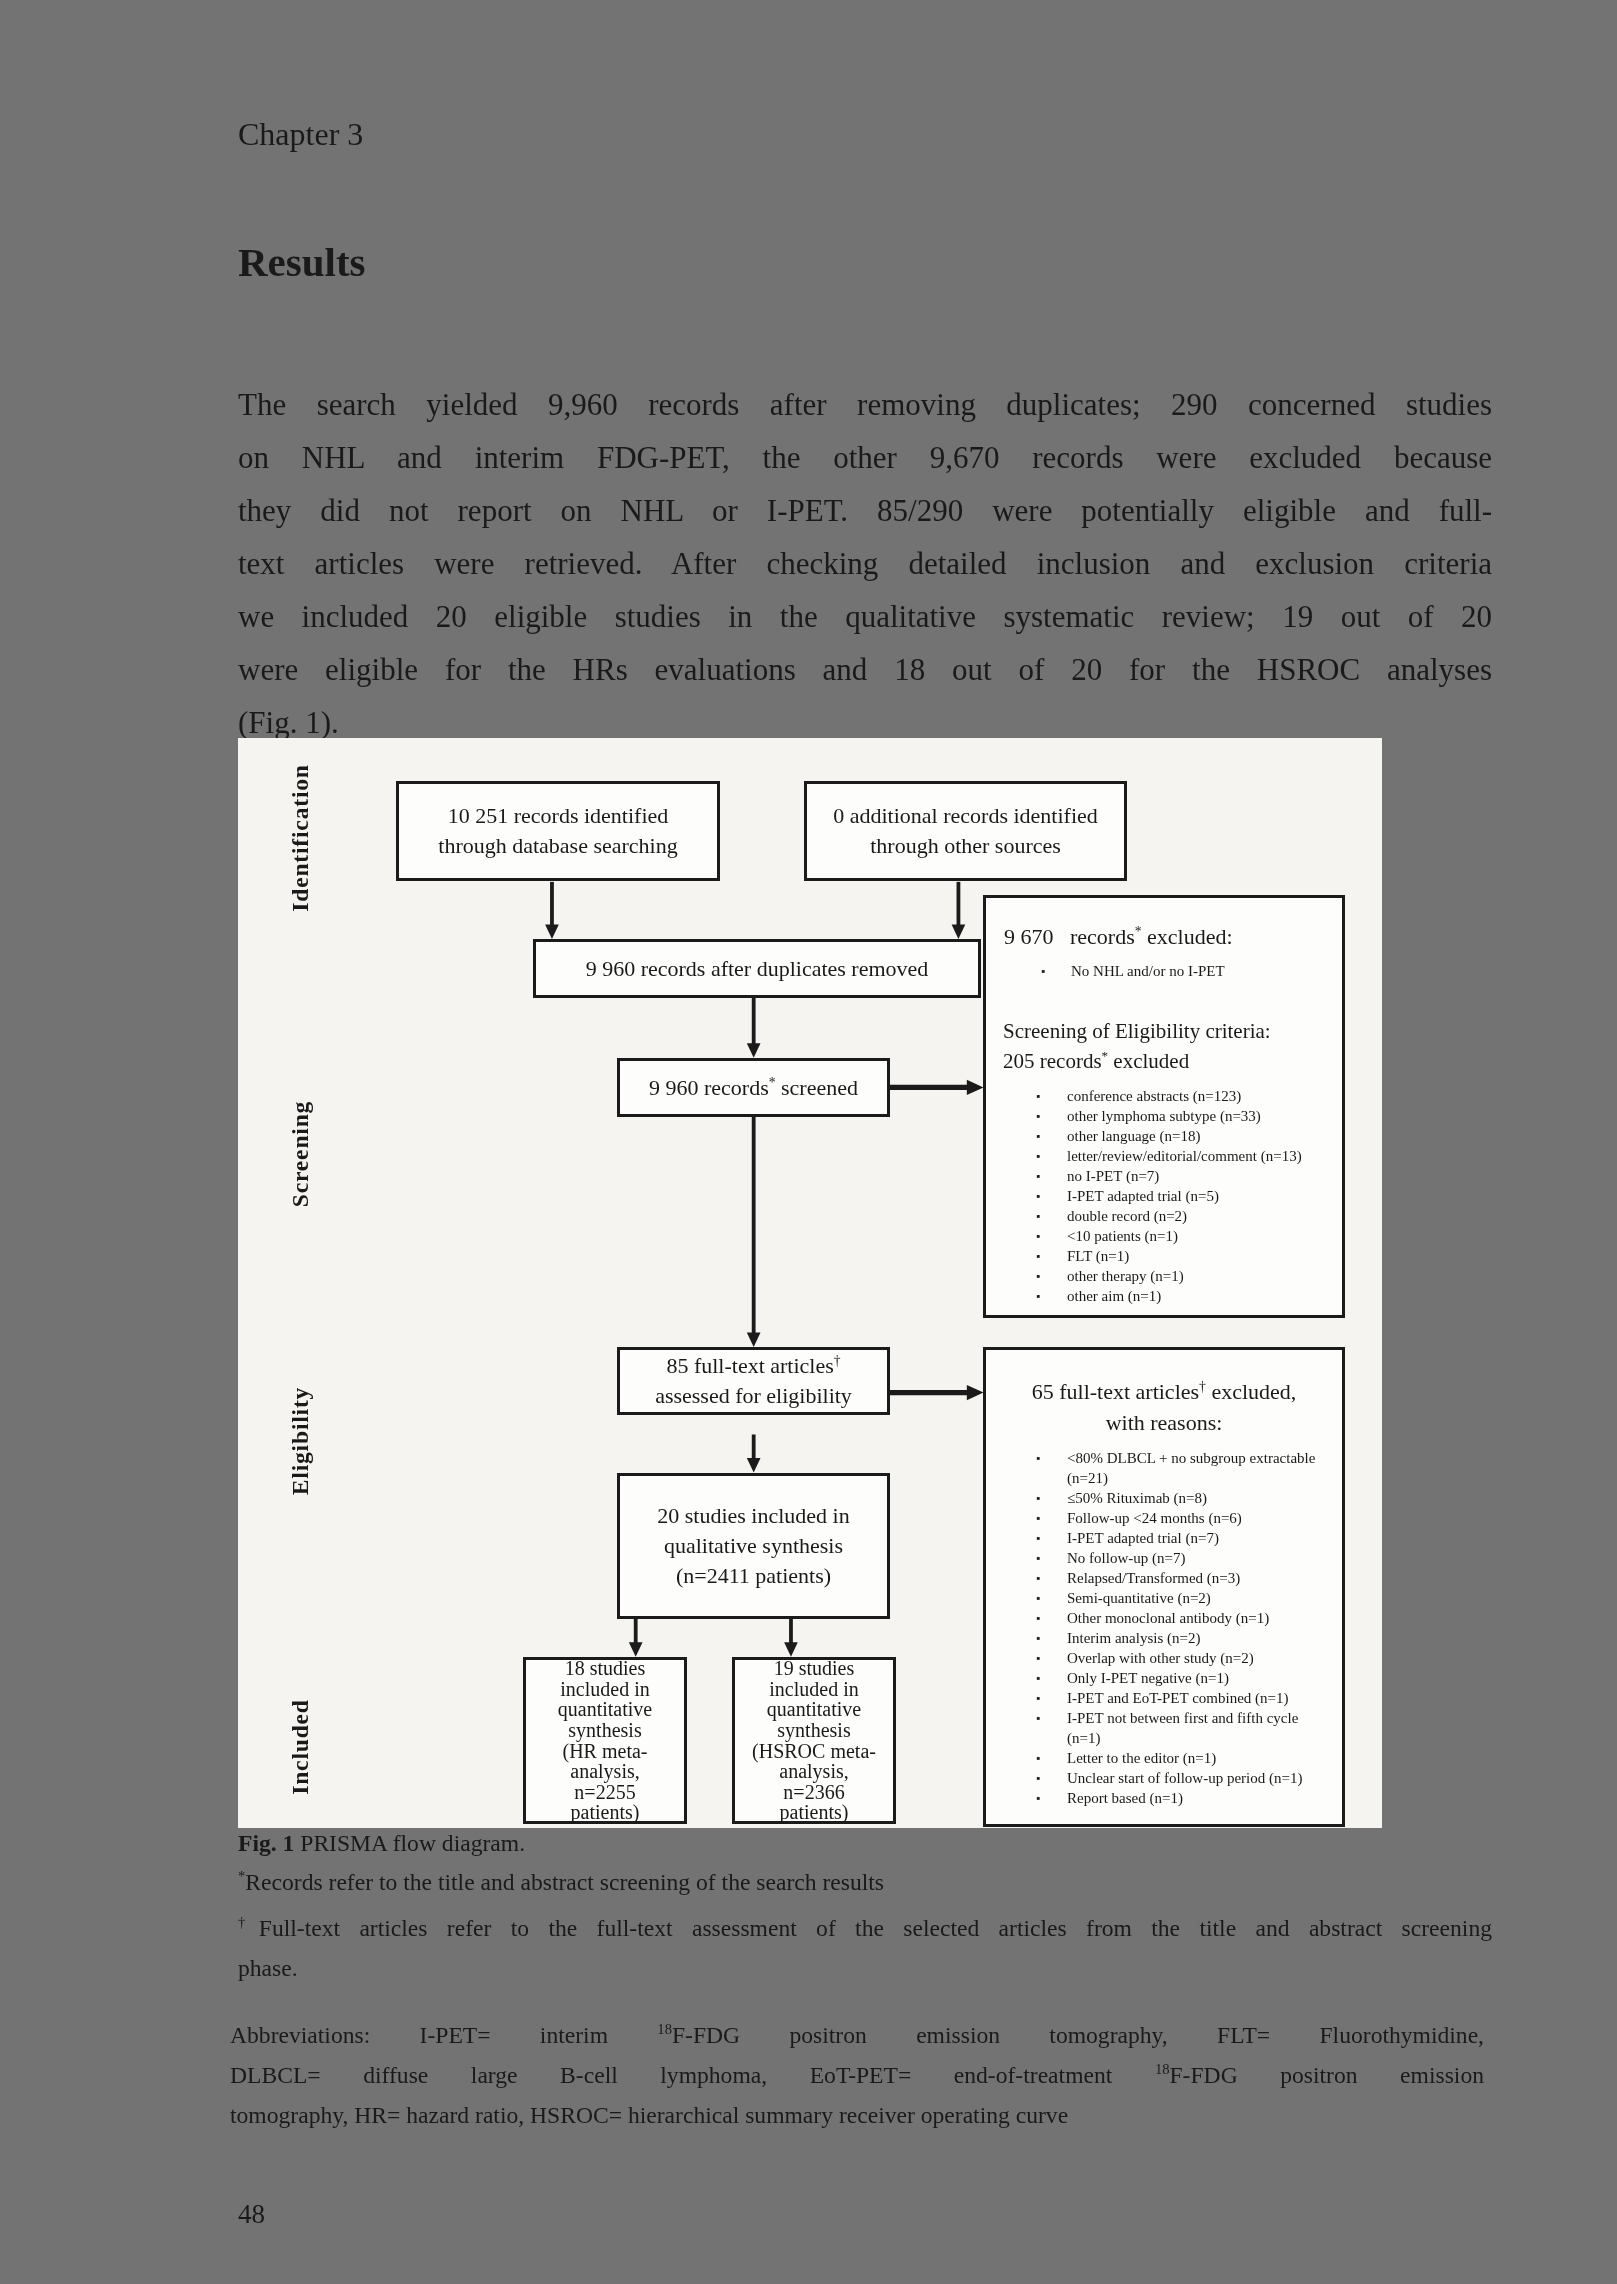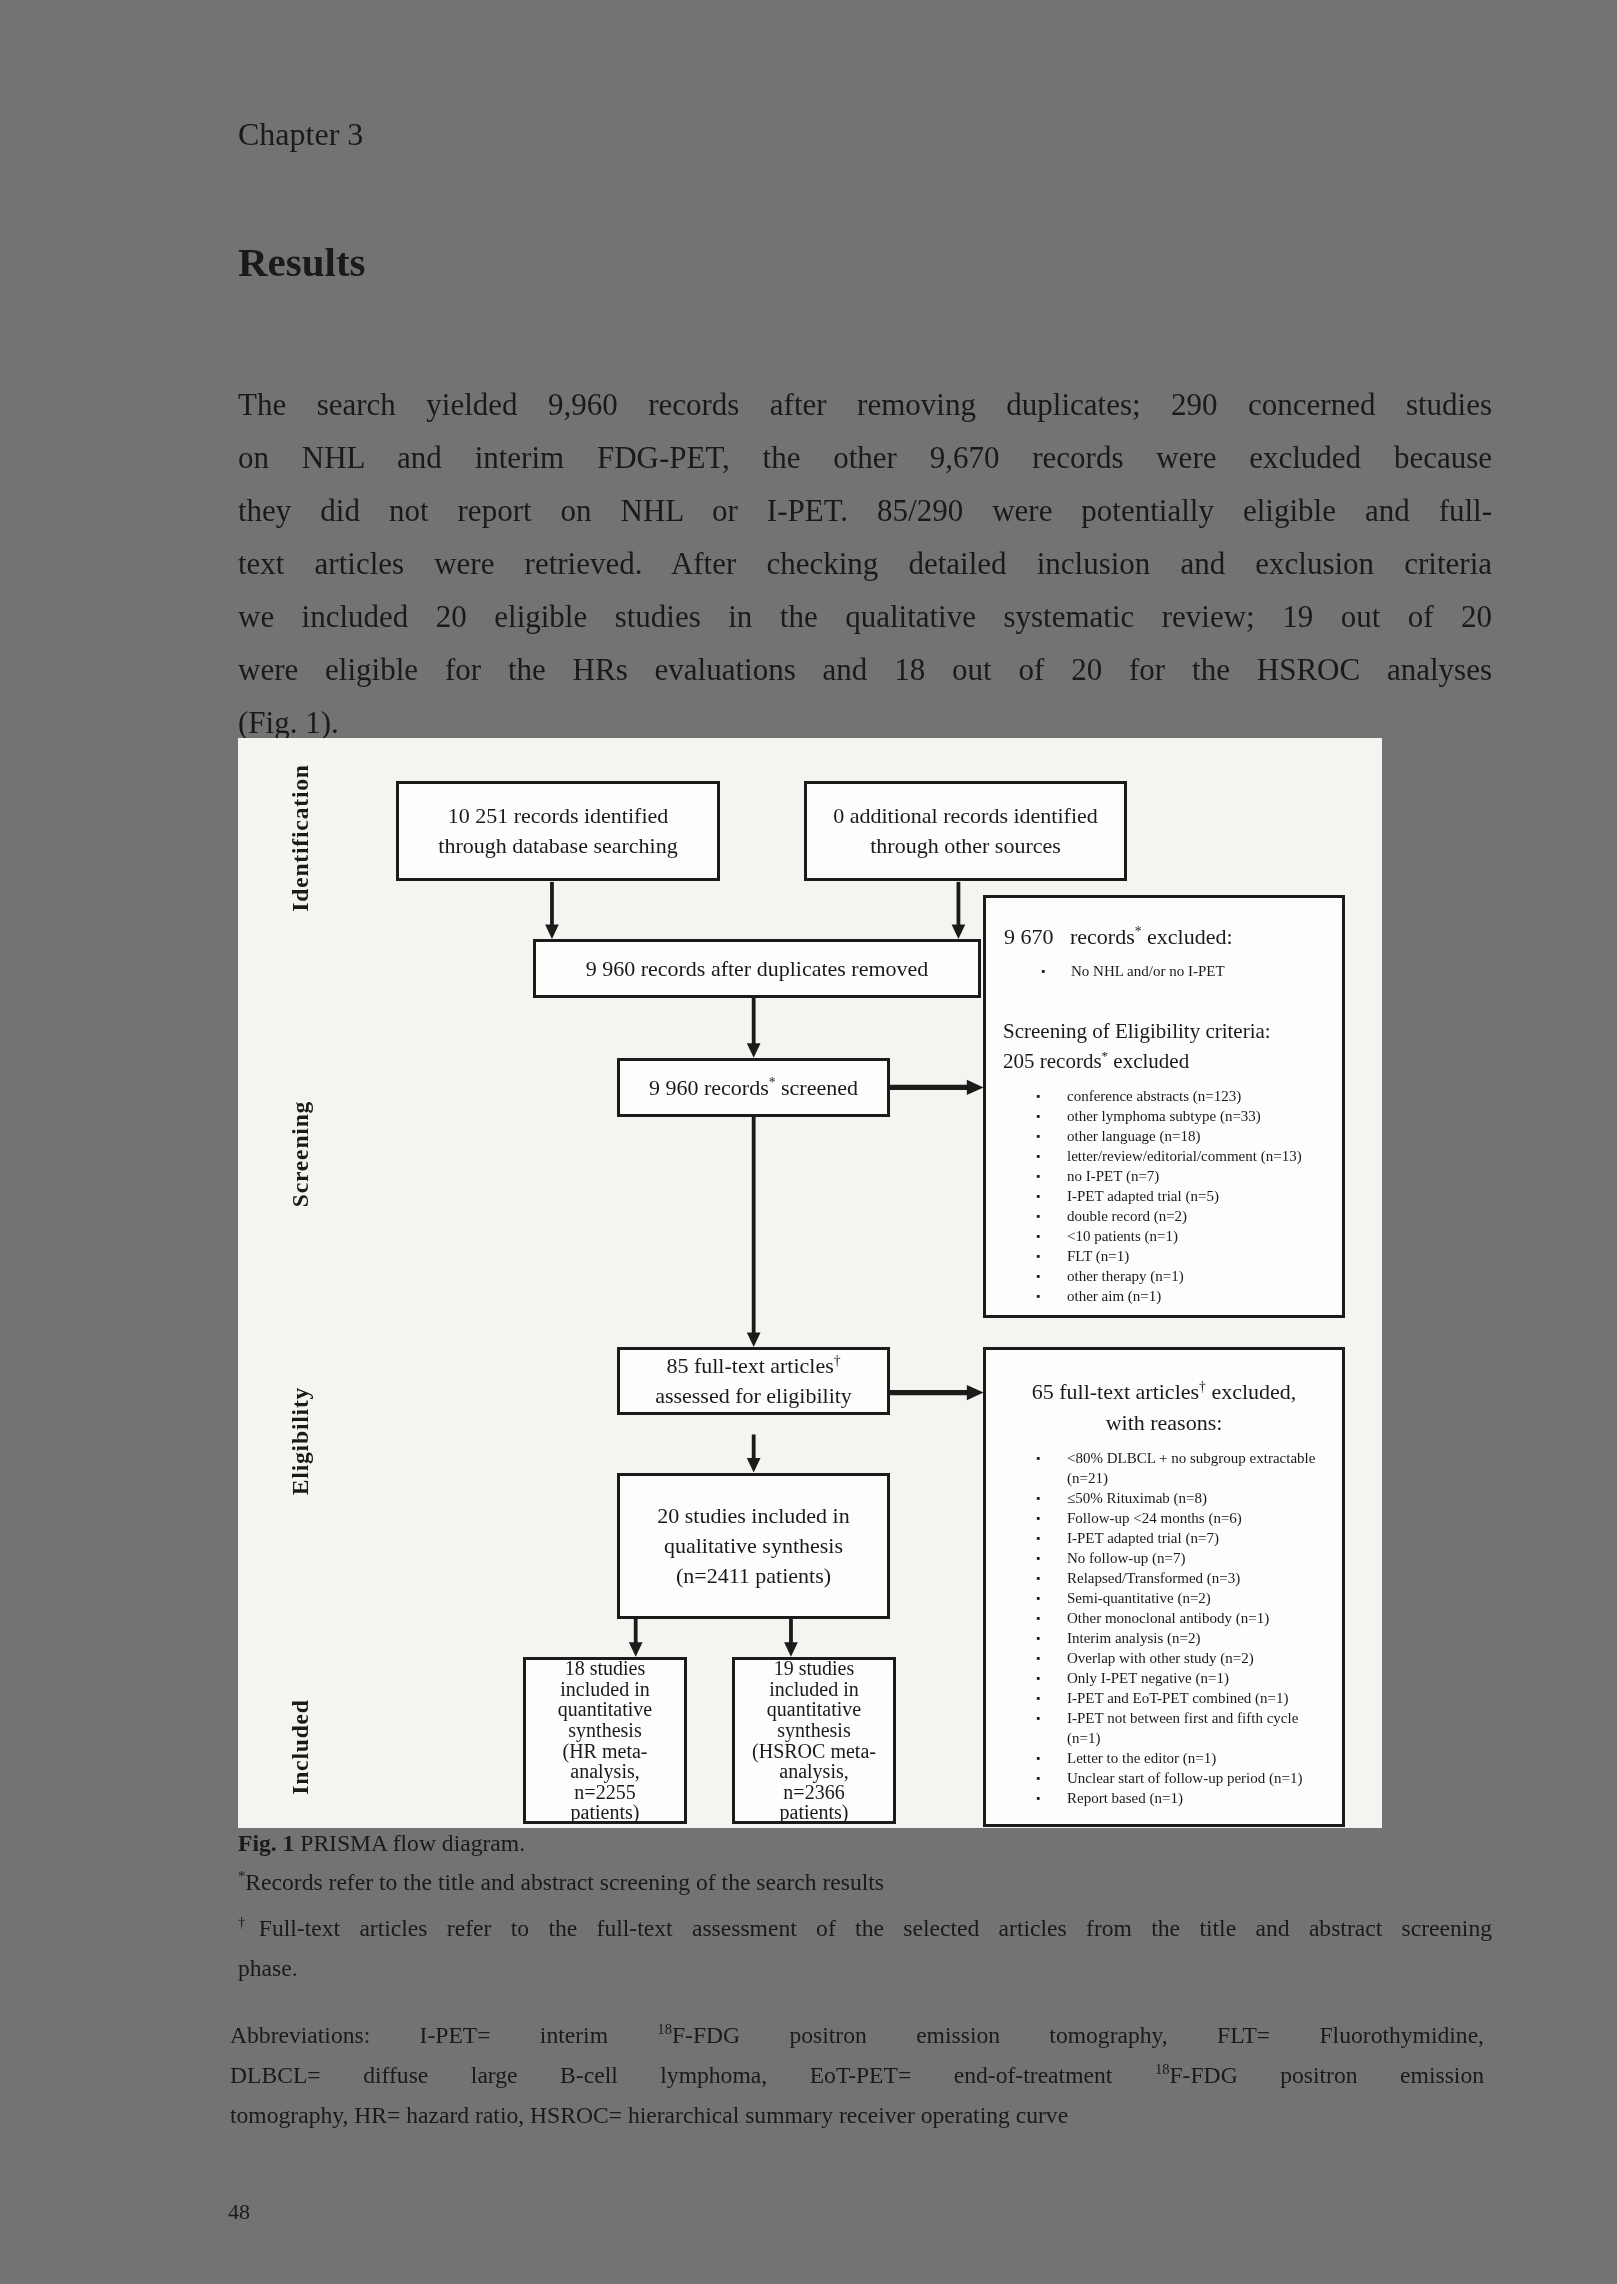--- a/index.html
+++ b/index.html
@@ -45,21 +45,21 @@
   ul.blist2 li{padding-left:81px;font-size:15px;line-height:20px;}
   ul.blist2 li::before{left:50px;}
   .g-title{margin:9px 0 0 0;width:100%;text-align:center;font-size:22px;line-height:31px;}
   .g-list{margin-top:27px;}
   
   .caption{left:238px;top:1830px;font-size:23.6px;}
   .caption b{font-weight:bold;}
   .fn1{left:238px;top:1869px;font-size:23.6px;}
   .fn2{left:238px;top:1908px;width:1254px;font-size:23.6px;line-height:40px;}
   .abbrev{left:230px;top:1989px;width:1254px;font-size:23.6px;line-height:40px;margin-top:26px;}
-  .pagenum{left:228px;top:2199px;font-size:22px;text-align:right;}
+  .pagenum{left:238px;top:2199px;font-size:27px;text-align:right;}
 </style>
 </head>
 <body>
 
 <div class="page">
 
   <div class="abs chapter">Chapter 3</div>
   <div class="abs results">Results</div>
 
   <div class="abs para">

